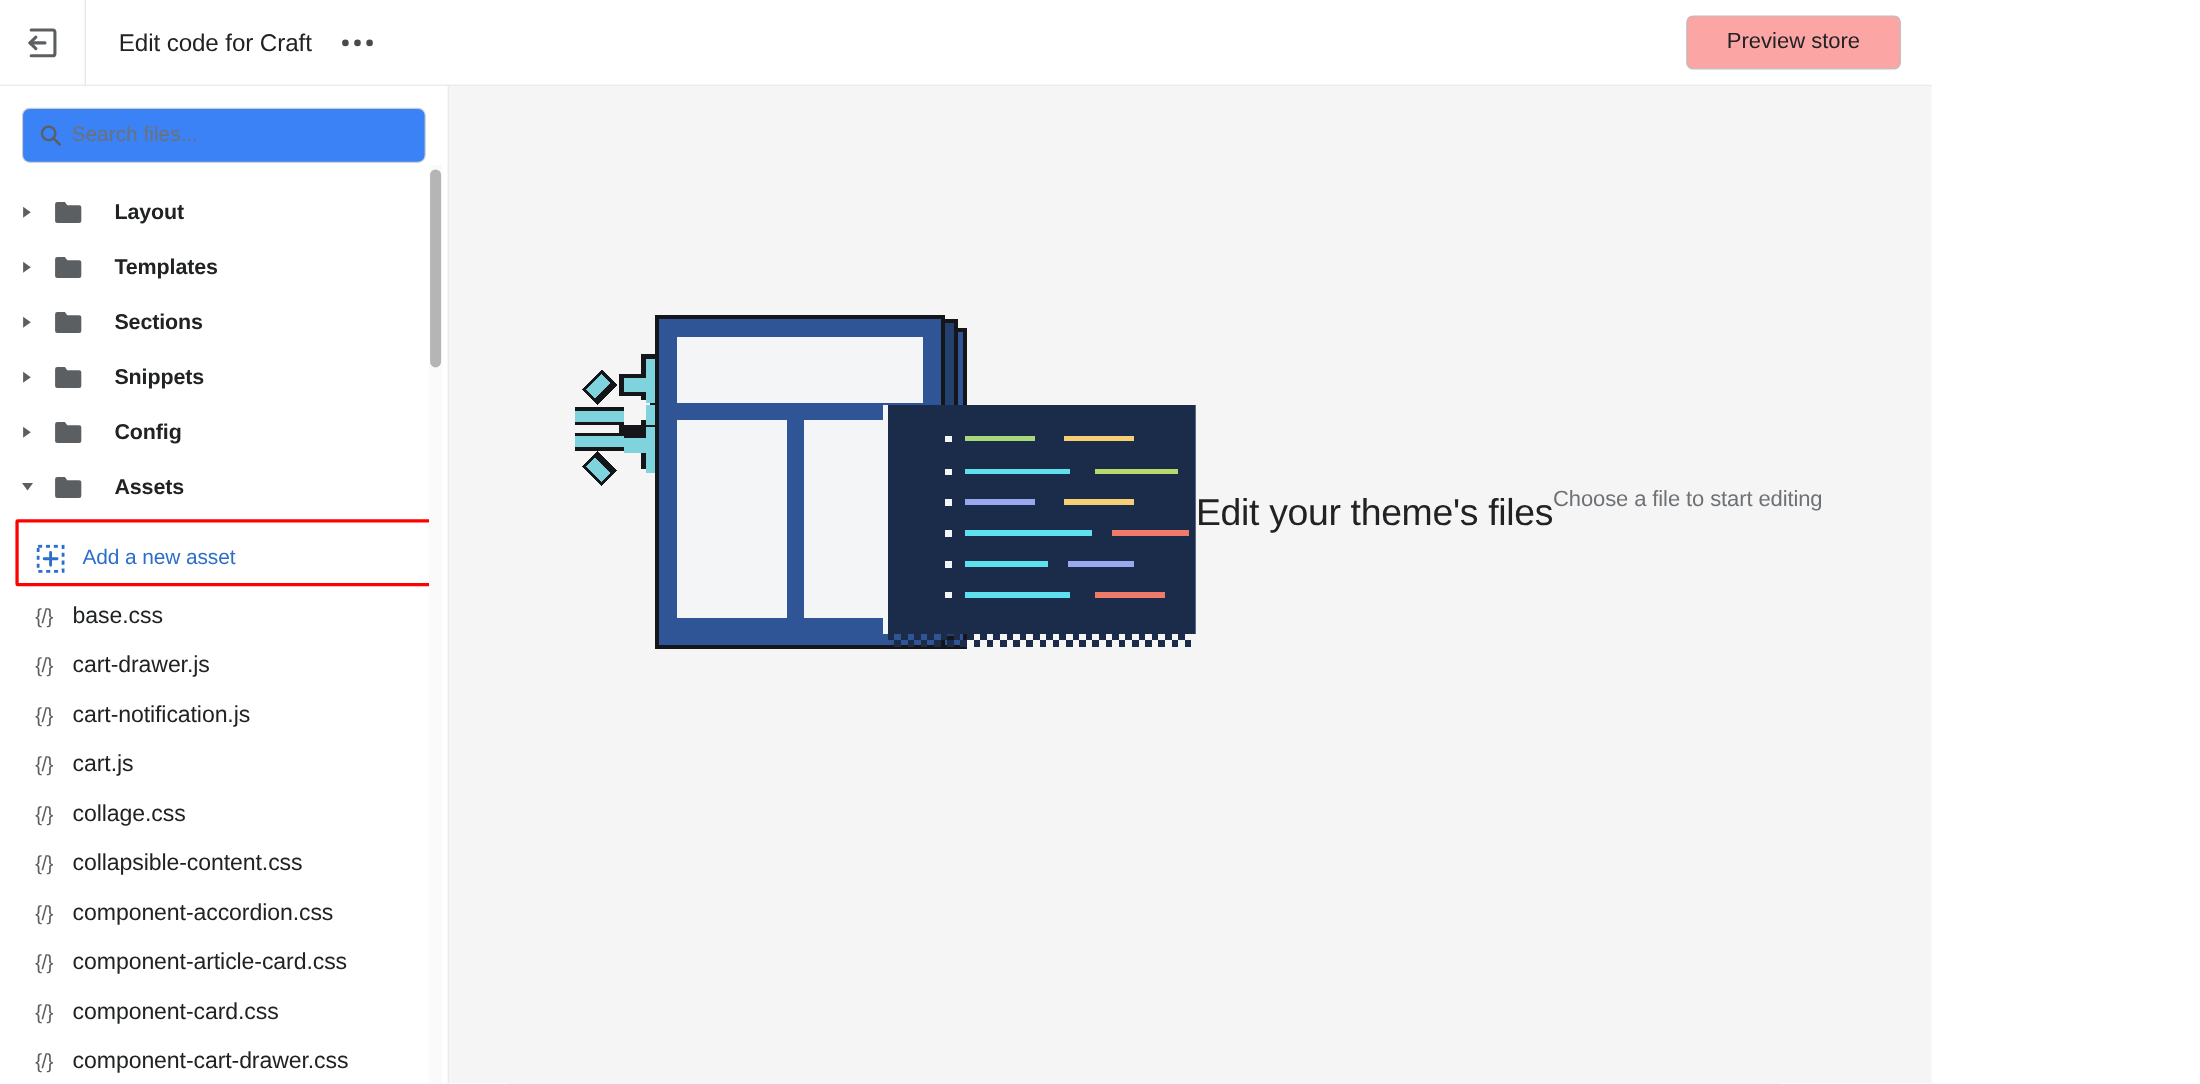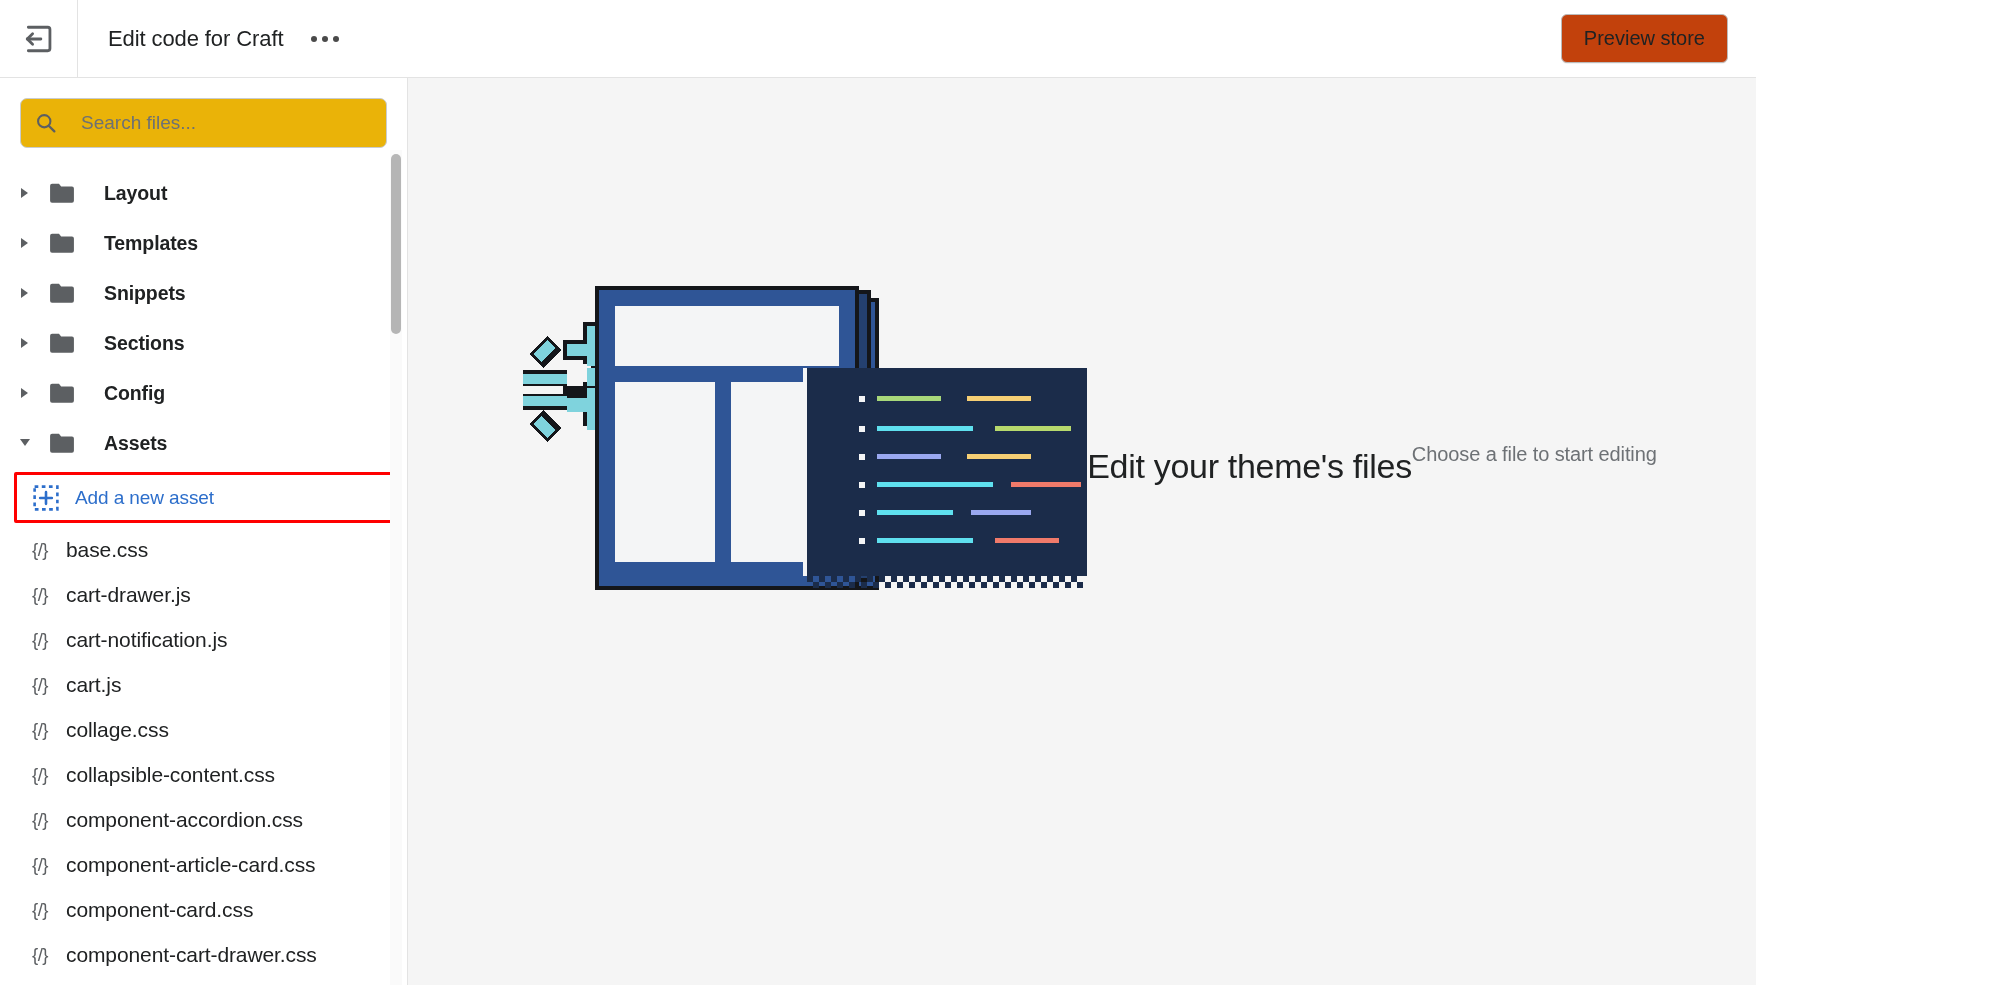--- a/index.html
+++ b/index.html
@@ -40,24 +40,24 @@
     padding: 8px 6px; border-radius: 5px; cursor: pointer;
   }
   .more-btn span.dot {
     width: 6px; height: 6px; border-radius: 50%; background: #4a4a4a; display: block;
   }
   .topbar-right {
     margin-left: auto; padding-right: 28px;
     display: flex; align-items: center;
   }
   .preview-btn {
-    background: #c2410c;
+    background: #fca5a5;
     border: 1px solid #bbbbbb;
     border-radius: 6px;
-    padding: 12px 22px;
+    padding: 12px 36px;
     font-size: 20px;
     color: #202223;
     font-family: "Liberation Sans", sans-serif;
     cursor: pointer;
     box-shadow: 0 1px 0 rgba(0,0,0,0.05);
     white-space: nowrap;
   }
 
   
   .body { flex: 1; display: flex; min-height: 0; }
@@ -70,23 +70,23 @@
     display: flex; flex-direction: column;
     position: relative;
     overflow: hidden;
   }
   .search-wrap { padding: 20px 20px 6px 20px; }
   .search-box {
     display: flex; align-items: center;
     height: 50px;
     border: 1px solid #c9cccf;
     border-radius: 7px;
-    background: #eab308;
+    background: #3b82f6;
     padding: 0 14px;
-    gap: 24px;
+    gap: 8px;
   }
   .search-icon { width: 22px; height: 22px; flex: none; }
   .search-input {
     border: none; outline: none; flex: 1;
     font-size: 19px; color: #202223;
     font-family: "Liberation Sans", sans-serif;
     background: transparent;
   }
   .search-input::placeholder { color: #6d7175; }
 
@@ -131,20 +131,21 @@
     margin: 4px 12px 4px 14px;
     border: 3px solid #ff0000;
     border-radius: 2px;
     padding: 0;
   }
   .add-row {
     display: flex; align-items: center;
     height: 45px;
     padding-left: 16px;
     cursor: pointer;
+    margin-top: 10px;
   }
   .add-icon { width: 26px; height: 26px; flex: none; margin-right: 16px; }
   .add-label { font-size: 19px; color: #2c6ecb; letter-spacing: -0.1px; }
 
   
   .sb-track {
     position: absolute; top: 72px; right: 5px; bottom: 0;
     width: 12px;
     background: #fafafa;
   }
@@ -249,33 +250,33 @@
 
           <div class="row">
             <span class="caret">
               <svg width="10" height="12" viewBox="0 0 10 12">
                   <path d="M1 1 8 6 1 11z" fill="#5c5f62"></path>
                 </svg>
             </span>
             <svg class="folder-icon" viewBox="0 0 24 20">
               <path d="M1 3.2A1.8 1.8 0 0 1 2.8 1.4h6.4l2 2.6h10A1.8 1.8 0 0 1 23 5.8v11.4a1.8 1.8 0 0 1-1.8 1.8H2.8A1.8 1.8 0 0 1 1 17.2z" fill="#5c5f62"></path>
             </svg>
-            <span class="folder-label">Snippets</span>
+            <span class="folder-label">Sections</span>
           </div>
 
           <div class="row">
             <span class="caret">
               <svg width="10" height="12" viewBox="0 0 10 12">
                   <path d="M1 1 8 6 1 11z" fill="#5c5f62"></path>
                 </svg>
             </span>
             <svg class="folder-icon" viewBox="0 0 24 20">
               <path d="M1 3.2A1.8 1.8 0 0 1 2.8 1.4h6.4l2 2.6h10A1.8 1.8 0 0 1 23 5.8v11.4a1.8 1.8 0 0 1-1.8 1.8H2.8A1.8 1.8 0 0 1 1 17.2z" fill="#5c5f62"></path>
             </svg>
-            <span class="folder-label">Sections</span>
+            <span class="folder-label">Snippets</span>
           </div>
 
           <div class="row">
             <span class="caret">
               <svg width="10" height="12" viewBox="0 0 10 12">
                   <path d="M1 1 8 6 1 11z" fill="#5c5f62"></path>
                 </svg>
             </span>
             <svg class="folder-icon" viewBox="0 0 24 20">
               <path d="M1 3.2A1.8 1.8 0 0 1 2.8 1.4h6.4l2 2.6h10A1.8 1.8 0 0 1 23 5.8v11.4a1.8 1.8 0 0 1-1.8 1.8H2.8A1.8 1.8 0 0 1 1 17.2z" fill="#5c5f62"></path>

